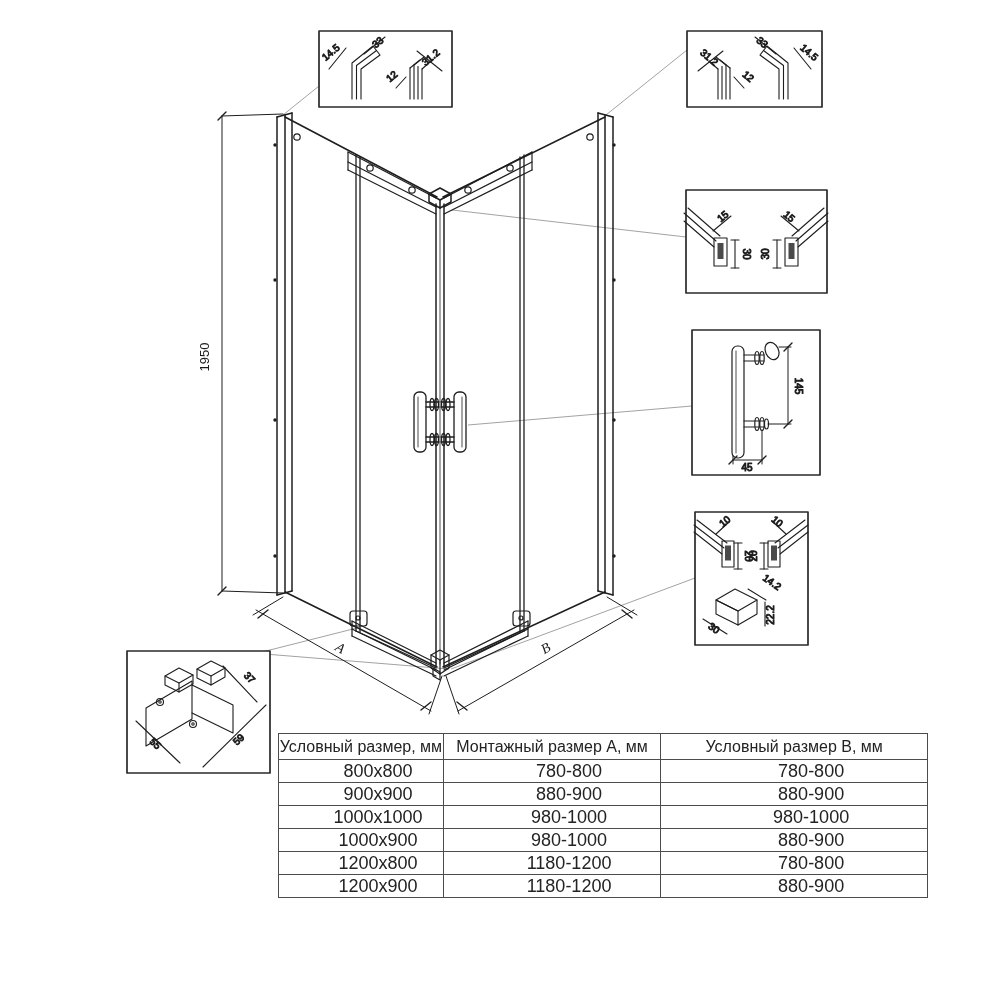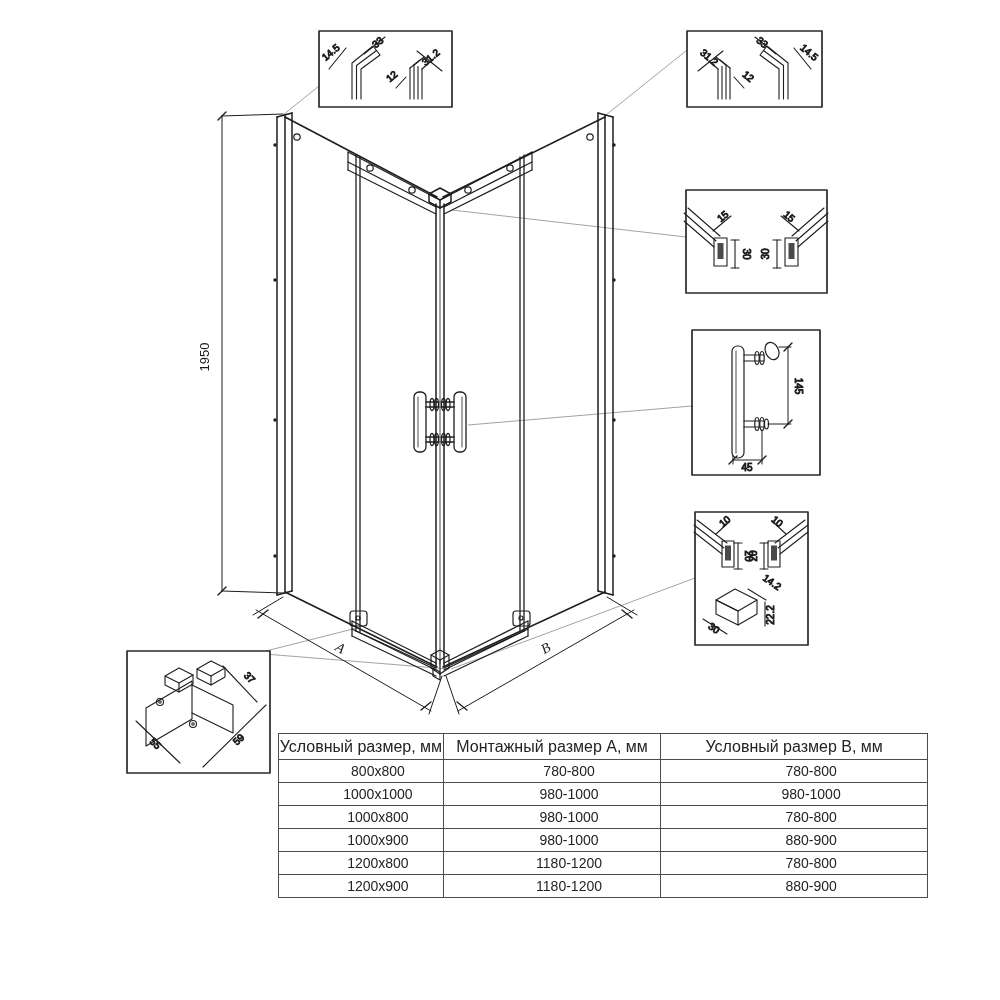--- a/index.html
+++ b/index.html
@@ -8,21 +8,21 @@
   .canvas svg{position:absolute;left:0;top:0;}
   .dims{font-family:"Liberation Sans",sans-serif;font-size:10px;fill:#1c1c1c;}
   .dims-lg{font-family:"Liberation Sans",sans-serif;font-size:13px;fill:#1c1c1c;}
   .ab-label{font-family:"Liberation Serif",serif;font-style:italic;font-size:14px;fill:#1c1c1c;}
   table.sizes{position:absolute;left:278px;top:733px;width:650px;
               border-collapse:collapse;table-layout:fixed;background:#fff;}
   table.sizes th,table.sizes td{
      border:1.6px solid #4c4c4c;text-align:center;vertical-align:middle;
      padding:0;color:#232323;font-weight:400;white-space:nowrap;}
   table.sizes th{height:25px;font-size:16px;}
-  table.sizes td{height:22px;font-size:14px;padding-left:34px;}
+  table.sizes td{height:22px;font-size:18px;padding-left:34px;}
 </style>
 </head>
 <body>
 
 <div class="canvas">
 
 <svg width="1000" height="1000" viewBox="0 0 1000 1000">
 
   <g stroke="#979797" stroke-width="0.9" fill="none">
     <line x1="283" y1="115" x2="319" y2="86"></line>
@@ -370,30 +370,30 @@
       <th>Условный размер В, мм</th>
     </tr>
   </thead>
   <tbody>
     <tr>
       <td>800x800</td>
       <td>780-800</td>
       <td>780-800</td>
     </tr>
     <tr>
+      <td>900x900</td>
+      <td>880-900</td>
+      <td>880-900</td>
+    </tr>
+    <tr>
       <td>1000x1000</td>
       <td>980-1000</td>
       <td>980-1000</td>
     </tr>
     <tr>
-      <td>1000x800</td>
-      <td>980-1000</td>
-      <td>780-800</td>
-    </tr>
-    <tr>
       <td>1000x900</td>
       <td>980-1000</td>
       <td>880-900</td>
     </tr>
     <tr>
       <td>1200x800</td>
       <td>1180-1200</td>
       <td>780-800</td>
     </tr>
     <tr>

